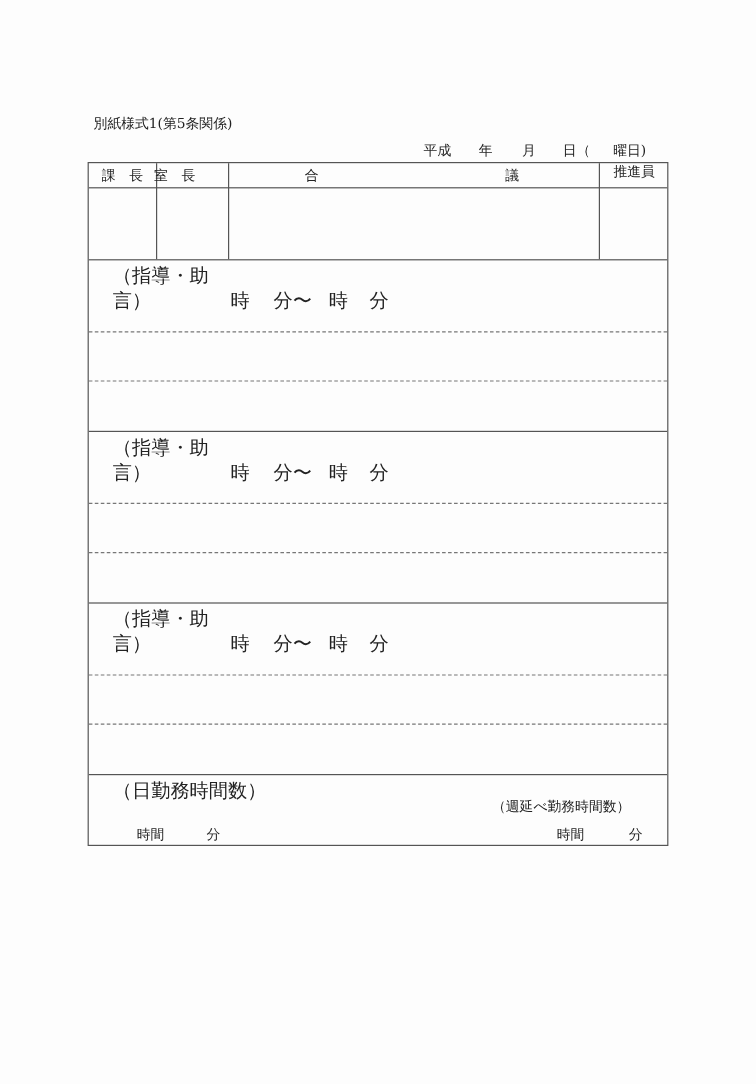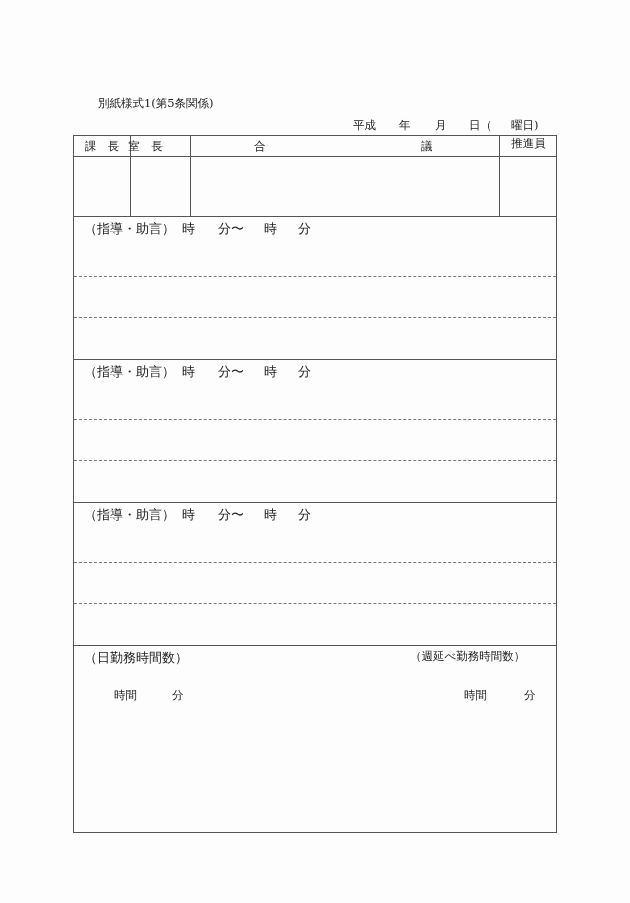--- a/index.html
+++ b/index.html
@@ -1,28 +1,28 @@
 <!DOCTYPE html>
 <html><head>
   <meta charset="utf-8">
   <style>
     html, body { margin:0; padding:0; background:#fdfdfd; }
     body { width:630px; height:903px; position:relative; overflow:hidden;
       font-family:"DejaVu Serif","Liberation Serif",serif; color:#222; }
     .abs { position:absolute; white-space:nowrap; }
-    .form-title { left:78px; top:96px; font-size:11.5px;margin-left:20px; }
+    .form-title { left:78px; top:96px; font-size:11.5px; }
     .date-line { left:353px; top:118px; font-size:11.5px; }
     .date-line span { display:inline-block; }
-    .tbl { position:absolute; left:73px; top:135px; width:484px; height:698px;
+    .tbl { position:absolute; left:73px; top:135px; width:484px; height:570px;
       border:1px solid #555; box-sizing:border-box; }
     .hline { position:absolute; left:0; right:0; height:0; border-top:1px solid #555; }
     .dline { position:absolute; left:0; right:0; height:0; border-top:1px dashed #777; }
     .vline { position:absolute; top:0; width:0; border-left:1px solid #555; }
     .cell-label { position:absolute; font-size:11.5px; text-align:center; }
-    .sec-label { position:absolute; font-size:13px; left:10px; }
+    .sec-label { position:absolute; font-size:16px; left:20px; }
     .sec-label span { display:inline-block; }
   </style>
 </head>
 <body>
 
 <div class="abs form-title">別紙様式1(第5条関係)</div>
 
 <div class="abs date-line">
   <span style="width:46px">平成</span><span style="width:36px">年</span><span style="width:34px">月</span><span style="width:42px">日（</span><span>曜日)</span>
 </div>
@@ -64,21 +64,21 @@
   <div class="hline" style="top:366px"></div>
   <div class="sec-label" style="top:370px">
     <span style="width:98px">（指導・助言）</span><span style="width:36px">時</span><span style="width:46px">分〜</span><span style="width:34px">時</span><span>分</span>
   </div>
   <div style="position:absolute;left:0;right:0;top:386px;height:122px"></div>
   <div class="dline" style="top:426px"></div>
   <div class="dline" style="top:467px"></div>
 
   <div class="hline" style="top:509px"></div>
   <div class="sec-label" style="top:513px">（日勤務時間数）</div>
-  <div class="cell-label" style="left:336px;top:513px">（週延べ勤務時間数）</div>
+  <div class="cell-label" style="left:336px;top:529px">（週延べ勤務時間数）</div>
   <div class="cell-label" style="left:40px;top:552px">時間</div>
   <div class="cell-label" style="left:98px;top:552px">分</div>
   <div class="cell-label" style="left:390px;top:552px">時間</div>
   <div class="cell-label" style="left:450px;top:552px">分</div>
   <div style="position:absolute;left:8px;top:548px;width:30px;height:18px"></div>
   <div style="position:absolute;left:66px;top:548px;width:30px;height:18px"></div>
   <div style="position:absolute;left:358px;top:548px;width:30px;height:18px"></div>
   <div style="position:absolute;left:418px;top:548px;width:30px;height:18px"></div>
 </div>
 

